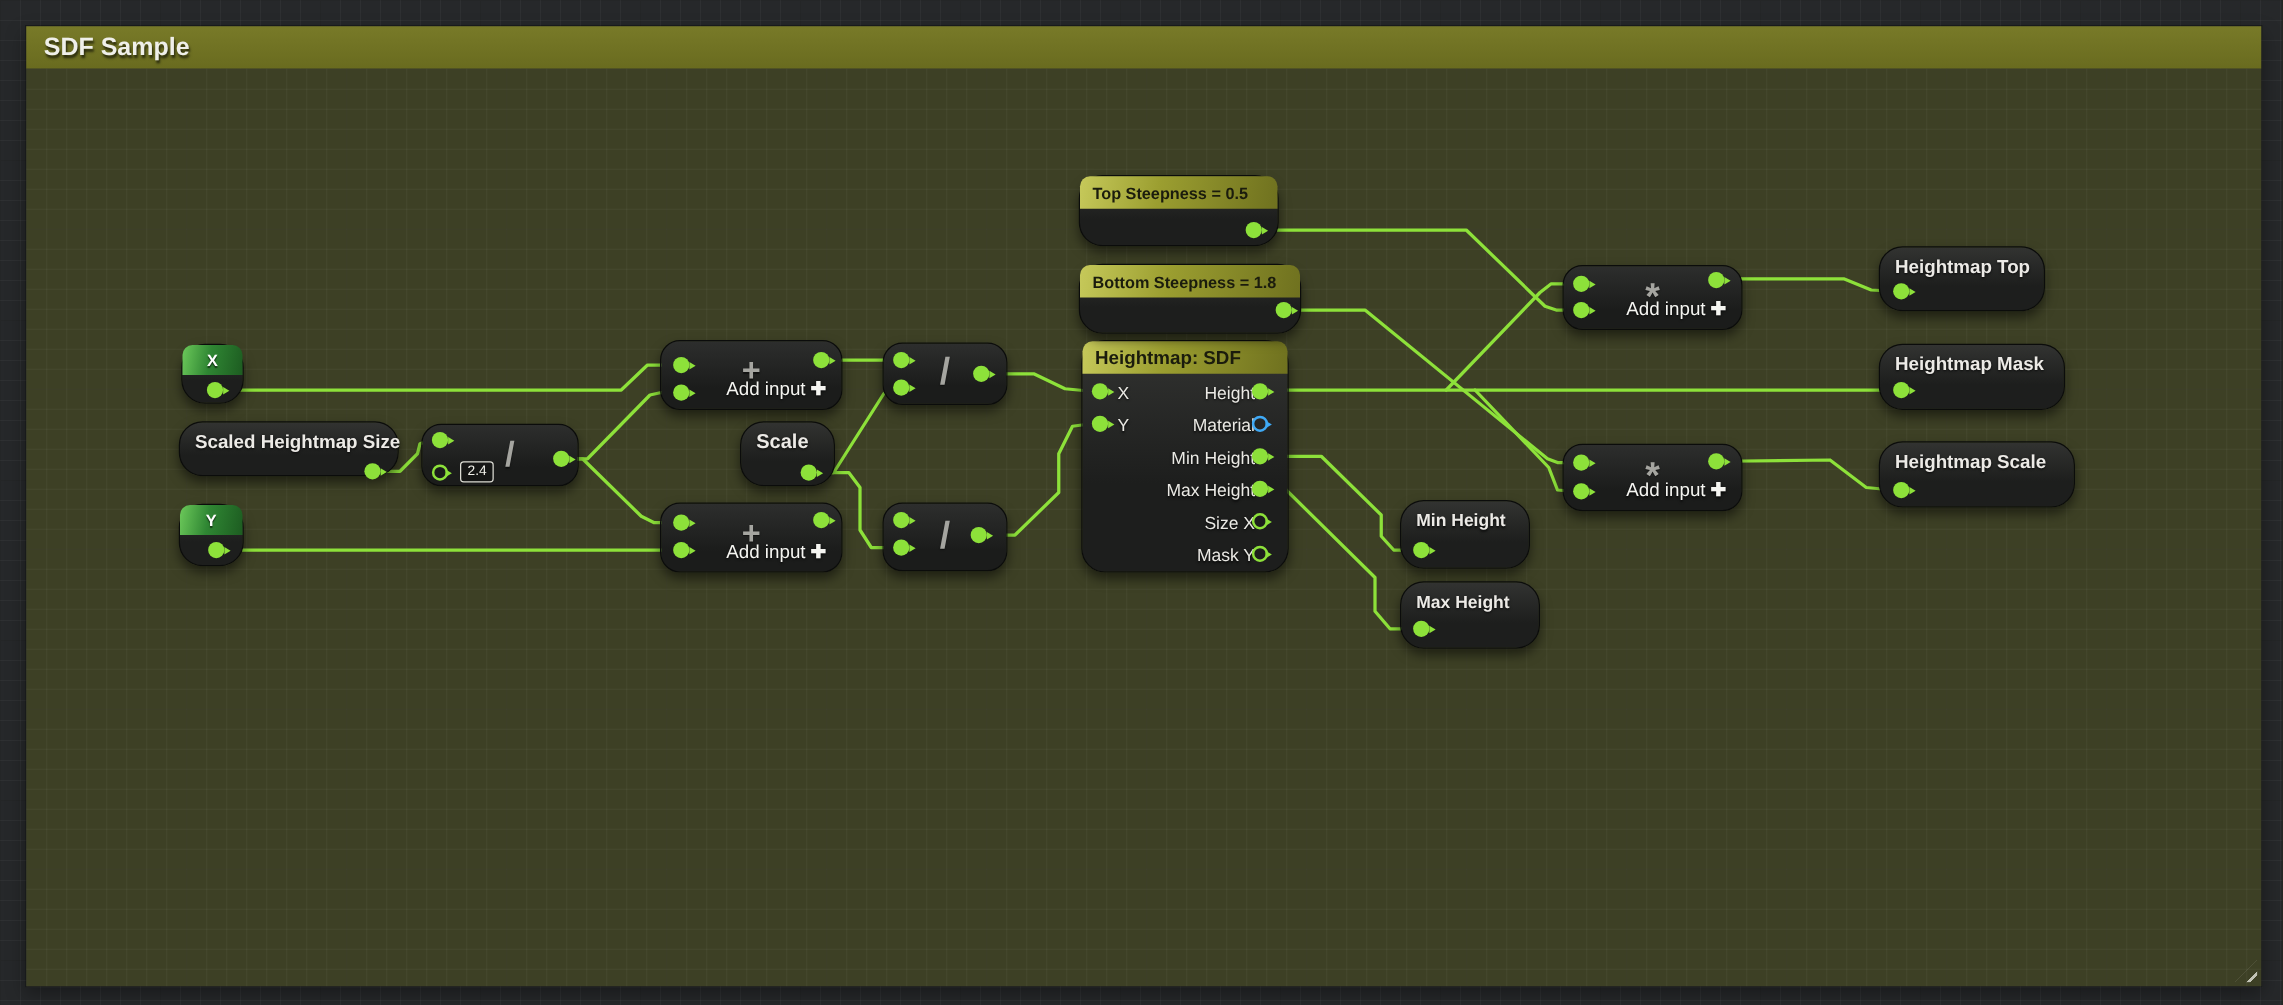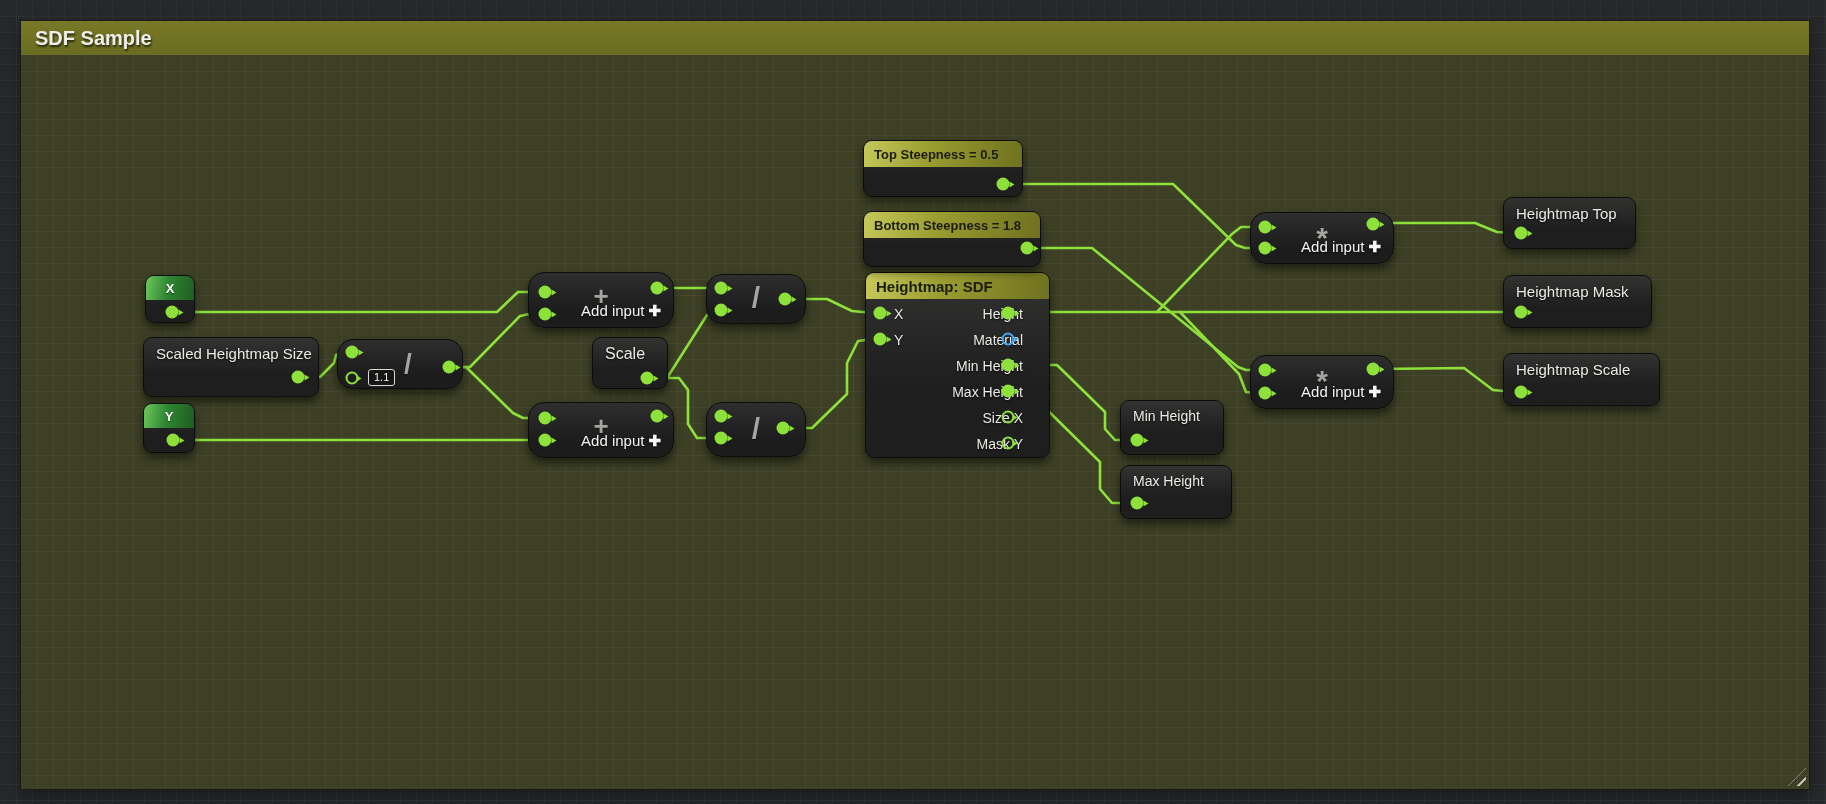--- a/index.html
+++ b/index.html
@@ -27,23 +27,23 @@
       linear-gradient(90deg, rgba(0,0,0,0.14) 1px, transparent 1px);
     background-size:16px 16px,16px 16px,128px 128px,128px 128px;}
   .resize-handle{position:absolute;right:3px;bottom:3px;width:18px;height:18px;
     background:repeating-linear-gradient(135deg, transparent 0 3px, #d9d9cf 3px 5px, transparent 5px 8px);
     clip-path:polygon(100% 0,100% 100%,0 100%);opacity:.85;}
   
   svg.wires{position:absolute;left:0;top:0;z-index:1;}
   svg.wires polyline{fill:none;stroke:#8de13a;stroke-width:2.6;stroke-linejoin:round;stroke-linecap:round;}
   
   .node{position:absolute;z-index:2;background:linear-gradient(180deg,#323331,#1d1e1d 62%);
-    border:1px solid #0b0c0b;border-radius:9px;box-shadow:0 5px 9px rgba(0,0,0,0.5);box-sizing:border-box;}
+    border:1px solid #0b0c0b;border-radius:19px;box-shadow:0 5px 9px rgba(0,0,0,0.5);box-sizing:border-box;}
   .node.op{border-radius:16px;background:linear-gradient(180deg,#2d2e2d,#1b1c1b 70%);}
-  .ntitle{font-size:15px;font-weight:normal;color:#eceae6;padding:7px 12px 0;white-space:nowrap;
+  .ntitle{font-size:15px;font-weight:bold;color:#eceae6;padding:7px 12px 0;white-space:nowrap;
     text-shadow:0 1px 2px rgba(0,0,0,0.8);}
   .hdr{height:24px;display:flex;align-items:center;padding:0 10px;border-radius:8px 8px 0 0;
     font-size:13px;font-weight:bold;white-space:nowrap;}
   .hdr-green{background:linear-gradient(100deg,#6cc95a 0%,#2f8633 45%,#1d5c21 100%);color:#fff;
     text-shadow:0 1px 1px rgba(0,0,0,0.6);justify-content:center;}
   .hdr-olive{background:linear-gradient(100deg,#c6c95a 0%,#9b9e30 40%,#6f711f 100%);color:#1b1c0d;height:26px;}
   .glyph{position:absolute;color:#a5a5a0;font-weight:bold;text-shadow:0 1px 1px rgba(0,0,0,.5);}
   .glyph.center{left:0;right:0;top:50%;transform:translateY(-52%);text-align:center;font-size:30px;}
   .glyph.opmid{left:0;right:0;top:8px;text-align:center;font-size:26px;}
   .addinput{position:absolute;right:12px;bottom:7px;font-size:15px;color:#f5f5f1;
@@ -94,31 +94,31 @@
     <polyline points="1016,365 1057,365 1105,412 1105,429 1115,440 1130,440"></polyline>
     <polyline points="1016,391 1028,391 1100,462 1100,489 1112,503 1130,503"></polyline>
     <polyline points="1381,223 1475,223 1497,232 1514,233"></polyline>
     <polyline points="1381,369 1464,368 1493,390 1514,392"></polyline>
   </svg>
 
   <div class="node" style="left:145px;top:275px;width:50px;height:48px;">
     <div class="hdr hdr-green">X</div>
   </div>
 
-  <div class="node" style="left:143px;top:337px;width:176px;height:60px;">
+  <div class="node" style="left:143px;top:337px;width:176px;height:44px;">
     <div class="ntitle">Scaled Heightmap Size</div>
   </div>
 
   <div class="node" style="left:143px;top:403px;width:52px;height:50px;">
     <div class="hdr hdr-green">Y</div>
   </div>
 
   <div class="node op" style="left:337px;top:339px;width:126px;height:50px;">
     <div class="glyph" style="left:66px;top:8px;font-size:28px;">/</div>
-    <div class="valuebox" style="left:30px;top:29px;">1.1</div>
+    <div class="valuebox" style="left:30px;top:29px;">2.4</div>
   </div>
 
   <div class="node op" style="left:528px;top:272px;width:146px;height:56px;">
     <div class="glyph opmid">+</div>
     <div class="addinput"><span>Add input</span><span class="plus">✚</span></div>
   </div>
 
   <div class="node" style="left:592px;top:337px;width:76px;height:52px;">
     <div class="ntitle" style="font-size:16px;">Scale</div>
   </div>
@@ -129,21 +129,21 @@
 
   <div class="node op" style="left:528px;top:402px;width:146px;height:56px;">
     <div class="glyph opmid">+</div>
     <div class="addinput"><span>Add input</span><span class="plus">✚</span></div>
   </div>
 
   <div class="node op" style="left:706px;top:402px;width:100px;height:55px;">
     <div class="glyph center">/</div>
   </div>
 
-  <div class="node" style="left:865px;top:272px;width:185px;height:186px;">
+  <div class="node" style="left:865px;top:272px;width:166px;height:186px;">
     <div class="hdr hdr-olive" style="font-size:15px;border-radius:8px 8px 0 0;">Heightmap: SDF</div>
     <div class="prow" style="left:28px;top:33px;">X</div>
     <div class="prow" style="left:28px;top:59px;">Y</div>
     <div class="prow right" style="right:26px;top:33px;">Height</div>
     <div class="prow right" style="right:26px;top:59px;">Material</div>
     <div class="prow right" style="right:26px;top:85px;">Min Height</div>
     <div class="prow right" style="right:26px;top:111px;">Max Height</div>
     <div class="prow right" style="right:26px;top:137px;">Size X</div>
     <div class="prow right" style="right:26px;top:163px;">Mask Y</div>
   </div>

